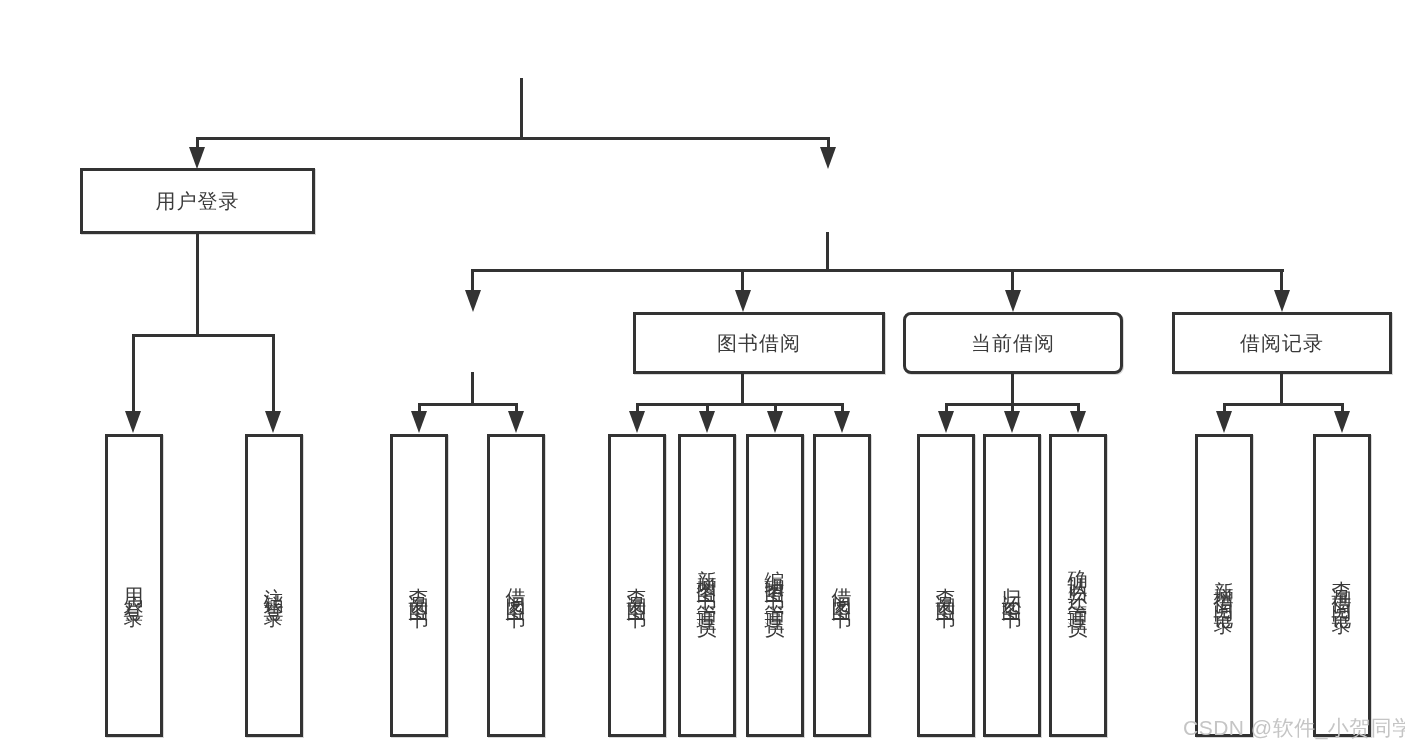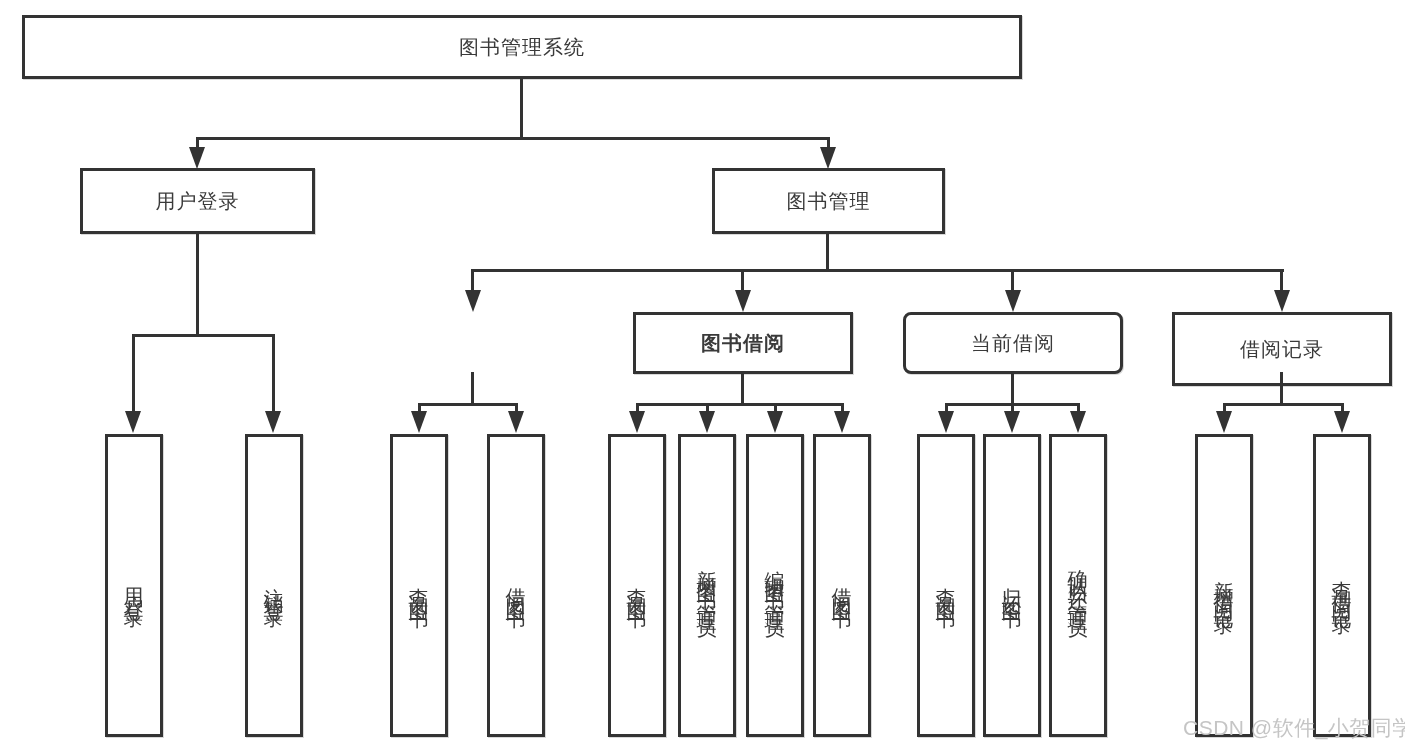--- a/index.html
+++ b/index.html
@@ -55,53 +55,51 @@
     color: var(--wm);
     letter-spacing: 0.5px;
     white-space: nowrap;
   }
 </style>
 </head>
 <body>
 
 <div class="stage">
 
-  <div class="box" style="left:22px; top:15px; width:1000px; height:64px;">图书管理系统</div>
 
   <div class="vl" style="left:520px; top:78px; height:61px;"></div>
   <div class="hl" style="left:196px; top:137px; width:634px;"></div>
   <div class="vl" style="left:196px; top:137px; height:14px;"></div>
   <div class="arrow" style="left:189px; top:147px;"></div>
   <div class="vl" style="left:827px; top:137px; height:14px;"></div>
   <div class="arrow" style="left:820px; top:147px;"></div>
 
   <div class="box" style="left:80px; top:168px; width:235px; height:66px;">用户登录</div>
-  <div class="box" style="left:712px; top:168px; width:233px; height:66px;">图书管理</div>
 
   <div class="vl" style="left:196px; top:232px; height:104px;"></div>
   <div class="hl" style="left:133px; top:334px; width:142px;"></div>
   <div class="vl" style="left:132px; top:334px; height:80px;"></div>
   <div class="arrow" style="left:125px; top:411px;"></div>
   <div class="vl" style="left:272px; top:334px; height:80px;"></div>
   <div class="arrow" style="left:265px; top:411px;"></div>
 
   <div class="vl" style="left:826px; top:232px; height:40px;"></div>
   <div class="hl" style="left:472px; top:269px; width:812px;"></div>
   <div class="vl" style="left:471px; top:269px; height:25px;"></div>
   <div class="arrow" style="left:465px; top:290px;"></div>
   <div class="vl" style="left:741px; top:269px; height:25px;"></div>
   <div class="arrow" style="left:735px; top:290px;"></div>
   <div class="vl" style="left:1011px; top:269px; height:25px;"></div>
   <div class="arrow" style="left:1005px; top:290px;"></div>
   <div class="vl" style="left:1280px; top:269px; height:25px;"></div>
   <div class="arrow" style="left:1274px; top:290px;"></div>
 
-  <div class="box" style="left:633px; top:312px; width:220px; height:62px;font-weight:bold;">图书借阅</div>
+  <div class="box" style="left:633px; top:312px; width:252px; height:62px;">图书借阅</div>
   <div class="box" style="left:903px; top:312px; width:220px; height:62px;border-radius:8px;">当前借阅</div>
-  <div class="box" style="left:1172px; top:312px; width:220px; height:74px;">借阅记录</div>
+  <div class="box" style="left:1172px; top:312px; width:220px; height:62px;">借阅记录</div>
 
   <div class="vl" style="left:471px; top:372px; height:34px;"></div>
   <div class="hl" style="left:418px; top:403px; width:100px;"></div>
   <div class="vl" style="left:418px; top:403px; height:12px;"></div>
   <div class="arrow" style="left:411px; top:411px;"></div>
   <div class="vl" style="left:515px; top:403px; height:12px;"></div>
   <div class="arrow" style="left:508px; top:411px;"></div>
 
   <div class="vl" style="left:741px; top:372px; height:34px;"></div>
   <div class="hl" style="left:636px; top:403px; width:207px;"></div>

